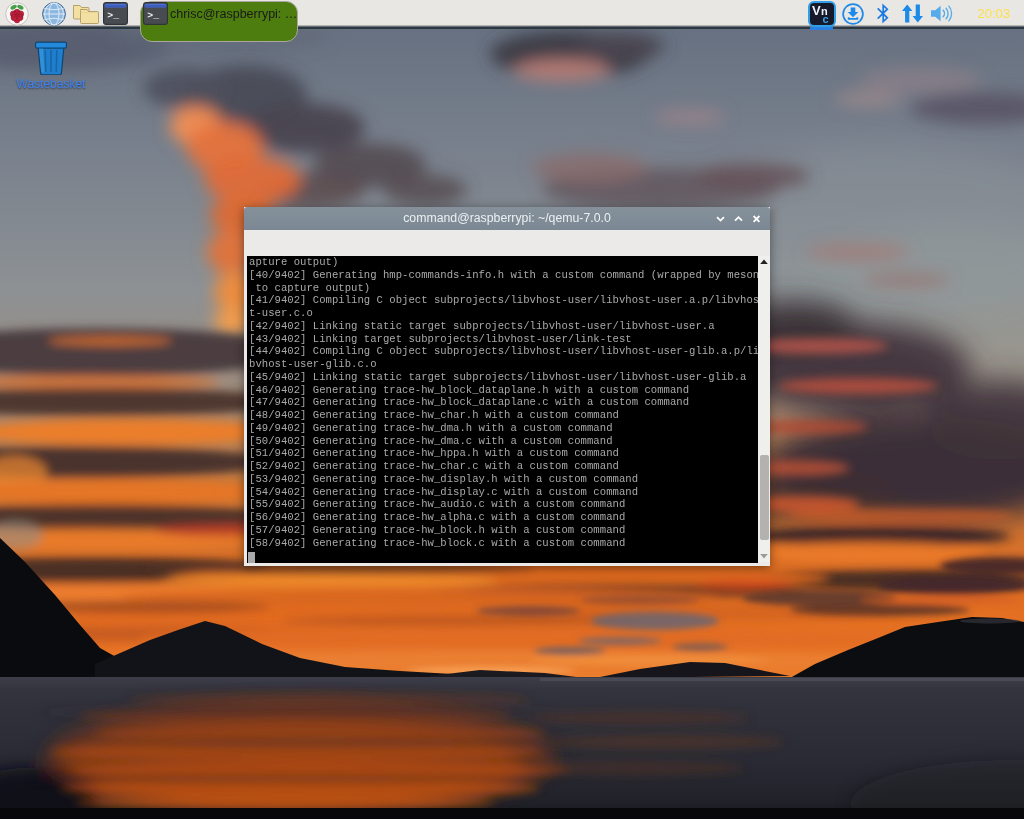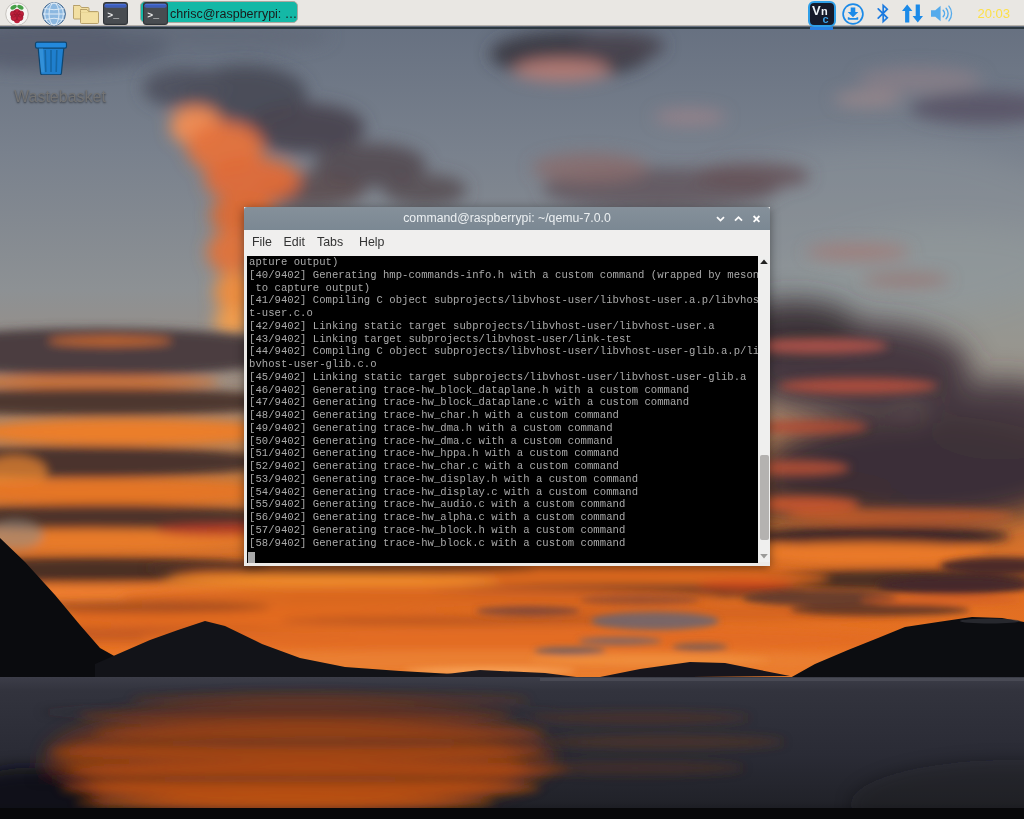--- a/index.html
+++ b/index.html
@@ -4,27 +4,27 @@
 <style>
 * { margin:0; padding:0; box-sizing:border-box; }
 html,body { width:1024px; height:819px; overflow:hidden; background:#000; }
 body { font-family:"Liberation Sans", sans-serif; position:relative; }
 #bg { position:absolute; left:0; top:0; width:1024px; height:819px; }
 
 #bar { position:absolute; left:0; top:0; width:1024px; height:26px;
   background:#e9e7e3; border-bottom:1px solid #b5b1ab; z-index:50; }
 #barline { position:absolute; left:0; top:27px; width:1024px; height:2px; background:#2b3840; z-index:50; }
 .bicon { position:absolute; top:2px; z-index:60; }
-#taskbtn { position:absolute; z-index:55; left:140px; top:1px; width:158px; height:22px;
-  background:#14b8a6; border:1px solid #aba7a0; border-radius:5px; }
+#taskbtn { position:absolute; z-index:55; left:140px; top:1px; width:158px; height:41px;
+  background:#4d7c0f; border:1px solid #aba7a0; border-radius:12px; }
 #taskbtn span { position:absolute; left:29px; top:5px; font-size:12.5px; color:#1a1a1a; white-space:nowrap; }
 #clock { position:absolute; z-index:60; right:14px; top:6px; font-size:13px; color:#fde047; }
 
 #waste { position:absolute; left:14px; top:41px; width:74px; text-align:center; z-index:10; }
-#waste .lbl { margin-top:13px; font-size:16px; color:#737373; text-shadow:0 1px 2px rgba(0,0,0,0.55); }
+#waste .lbl { margin-top:2px; font-size:12px; color:#3b82f6; text-shadow:0 1px 2px rgba(0,0,0,0.55); }
 
 #win { position:absolute; left:244px; top:207px; width:526px; height:359px; z-index:20;
   box-shadow:0 2px 10px rgba(0,0,0,0.45); background:#eceae8; }
 #titlebar { position:absolute; left:0; top:0; width:526px; height:23px; border-radius:3px 3px 0 0;
   background:linear-gradient(#85909a,#7b8893); }
 #title { position:absolute; width:100%; text-align:center; top:4px; font-size:12.3px; color:#ecf0f2; }
 #wbtns { position:absolute; right:8px; top:0px; height:23px; display:flex; align-items:center; gap:7px; }
 #menubar { position:absolute; left:0; top:23px; width:526px; height:26px; background:#f0efee;
   font-size:12.4px; color:#333; }
 #menubar span { position:absolute; top:5px; }
@@ -322,26 +322,20 @@
           <path d="M2,10.2 L5.5,13.6 L9,10.2" fill="none" stroke="#fdfdfd" stroke-width="1.8"></path>
         </svg>
       <svg width="11" height="23" viewBox="0 0 11 23">
           <path d="M2,13.6 L5.5,10.2 L9,13.6" fill="none" stroke="#fdfdfd" stroke-width="1.8"></path>
         </svg>
       <svg width="11" height="23" viewBox="0 0 11 23">
           <path d="M2.6,9 L8.4,14.8 M8.4,9 L2.6,14.8" fill="none" stroke="#fdfdfd" stroke-width="1.8"></path>
         </svg>
     </div>
   </div>
-  <div id="menubar">
-    <span style="left:8px;">File</span>
-    <span style="left:39.5px;">Edit</span>
-    <span style="left:73px;">Tabs</span>
-    <span style="left:115px;">Help</span>
-  </div>
   <div id="term">apture output)
 [40/9402] Generating hmp-commands-info.h with a custom command (wrapped by meson
  to capture output)
 [41/9402] Compiling C object subprojects/libvhost-user/libvhost-user.a.p/libvhos
 t-user.c.o
 [42/9402] Linking static target subprojects/libvhost-user/libvhost-user.a
 [43/9402] Linking target subprojects/libvhost-user/link-test
 [44/9402] Compiling C object subprojects/libvhost-user/libvhost-user-glib.a.p/li
 bvhost-user-glib.c.o
 [45/9402] Linking static target subprojects/libvhost-user/libvhost-user-glib.a

